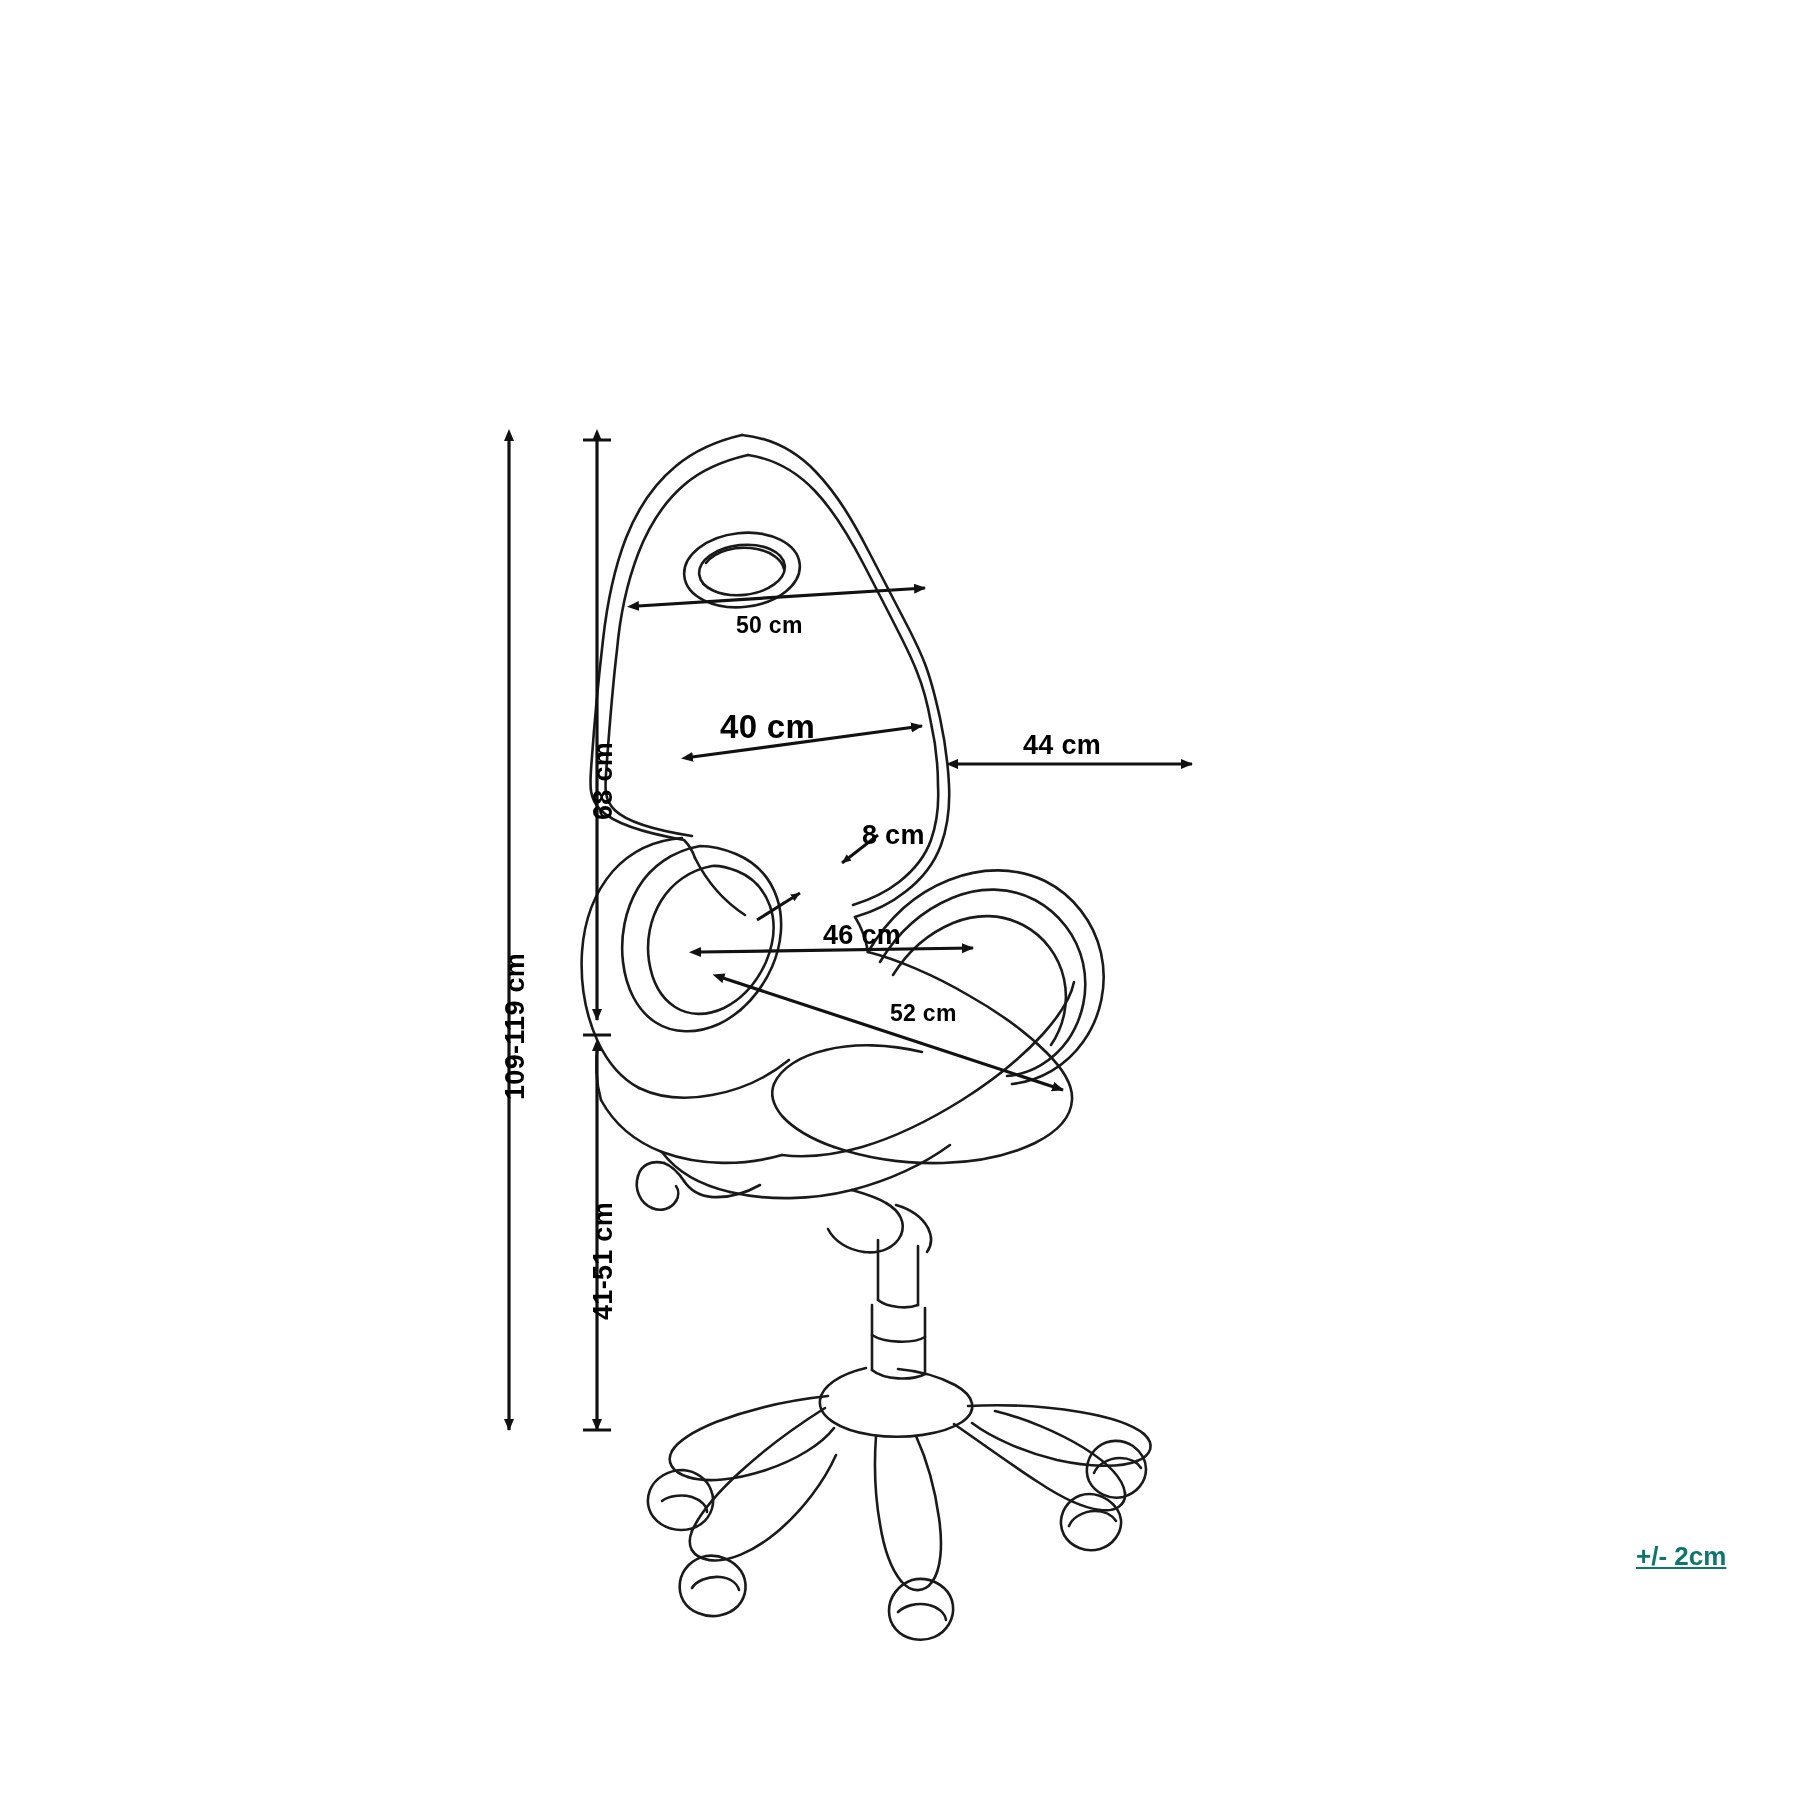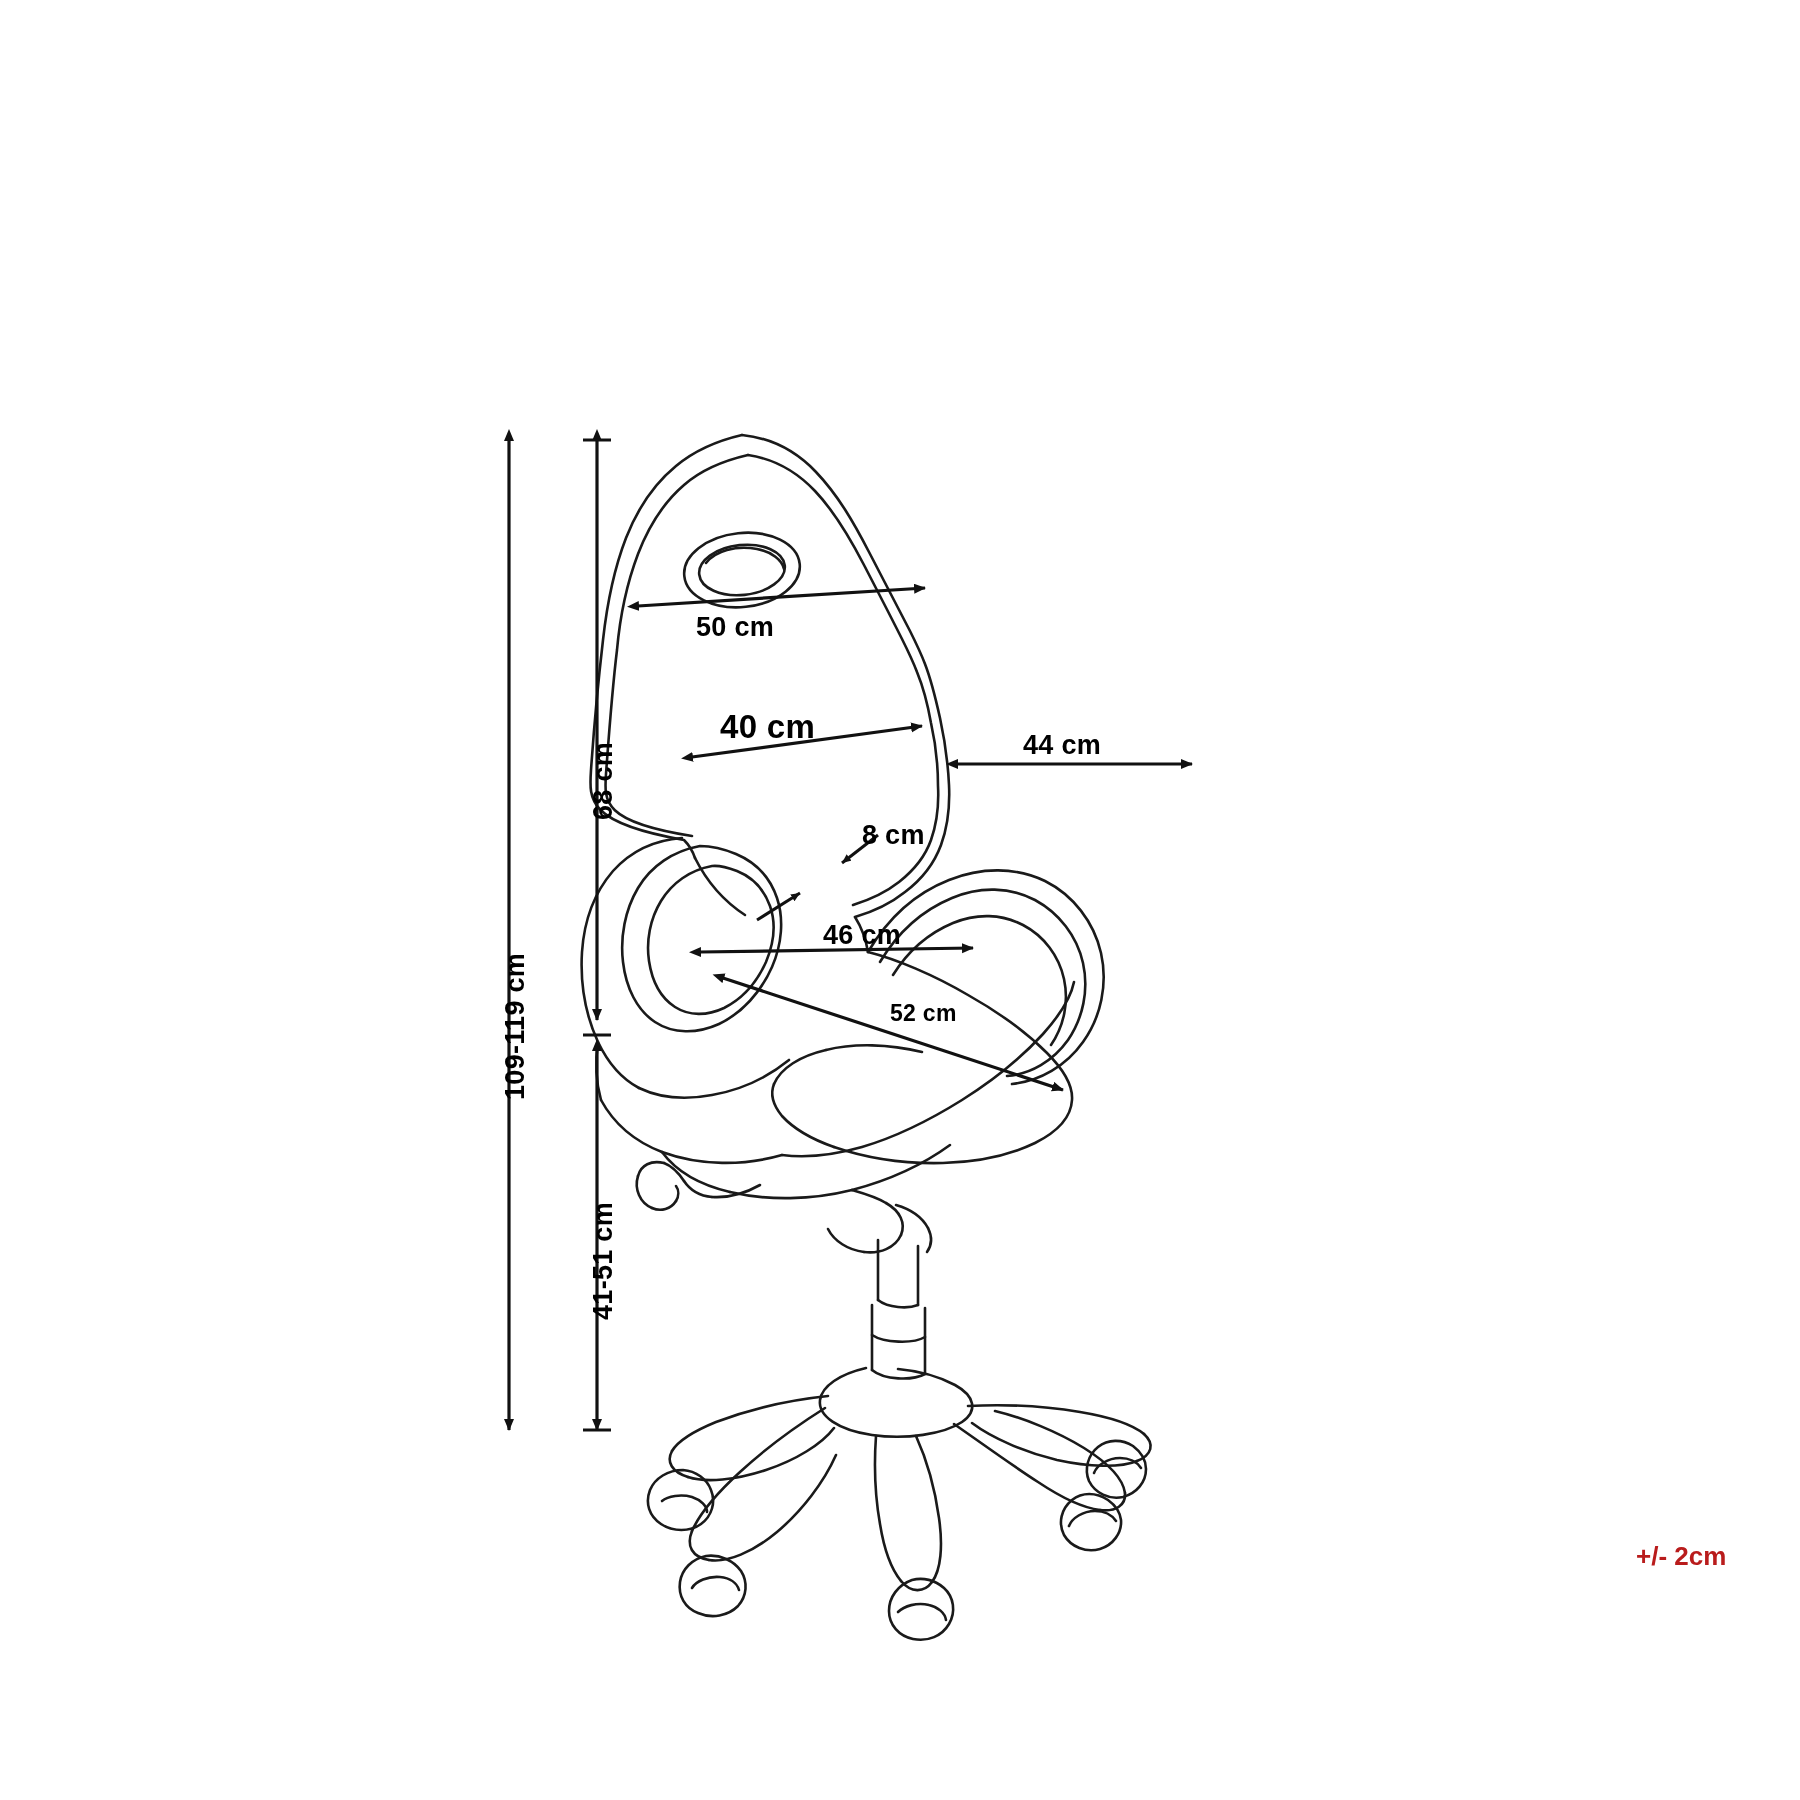--- a/index.html
+++ b/index.html
@@ -36,22 +36,23 @@
     letter-spacing: 0.3px;
   }
   .rot90 {
     transform: rotate(-90deg);
     transform-origin: left top;
   }
   .tolerance {
     position: absolute;
     font-family: "Liberation Sans", sans-serif;
     font-weight: bold;
-    color: #b91c1c;
+    color: #0f766e;
     white-space: nowrap;
+    text-decoration: underline;
   }
 </style>
 </head>
 <body>
 
 <div id="stage">
 
   <svg id="diagram" viewBox="0 0 1800 1800">
     <defs>
       <marker id="arrowEnd" markerWidth="14" markerHeight="14" refX="11" refY="5" orient="auto" markerUnits="userSpaceOnUse">
@@ -269,21 +270,21 @@
       <line x1="723" y1="978" x2="1063" y2="1090" marker-start="url(#arrowStart)" marker-end="url(#arrowEnd)"></line>
     </g>
   </svg>
 
   <div class="dim-label rot90" style="left:500px; top:1100px; font-size:27px;">109-119 cm</div>
 
   <div class="dim-label rot90" style="left:588px; top:1320px; font-size:27px;">41-51 cm</div>
 
   <div class="dim-label rot90" style="left:588px; top:820px; font-size:27px;">68 cm</div>
 
-  <div class="dim-label" style="left:696px; top:612px; font-size:27px;">50 cm</div>
+  <div class="dim-label" style="left:736px; top:612px; font-size:23px;">50 cm</div>
 
   <div class="dim-label" style="left:720px; top:708px; font-size:33px;">40 cm</div>
 
   <div class="dim-label" style="left:1023px; top:730px; font-size:27px;">44 cm</div>
 
   <div class="dim-label" style="left:862px; top:820px; font-size:27px;">8 cm</div>
 
   <div class="dim-label" style="left:823px; top:920px; font-size:27px;text-align:center;">46 cm</div>
 
   <div class="dim-label" style="left:890px; top:1000px; font-size:23px;">52 cm</div>

